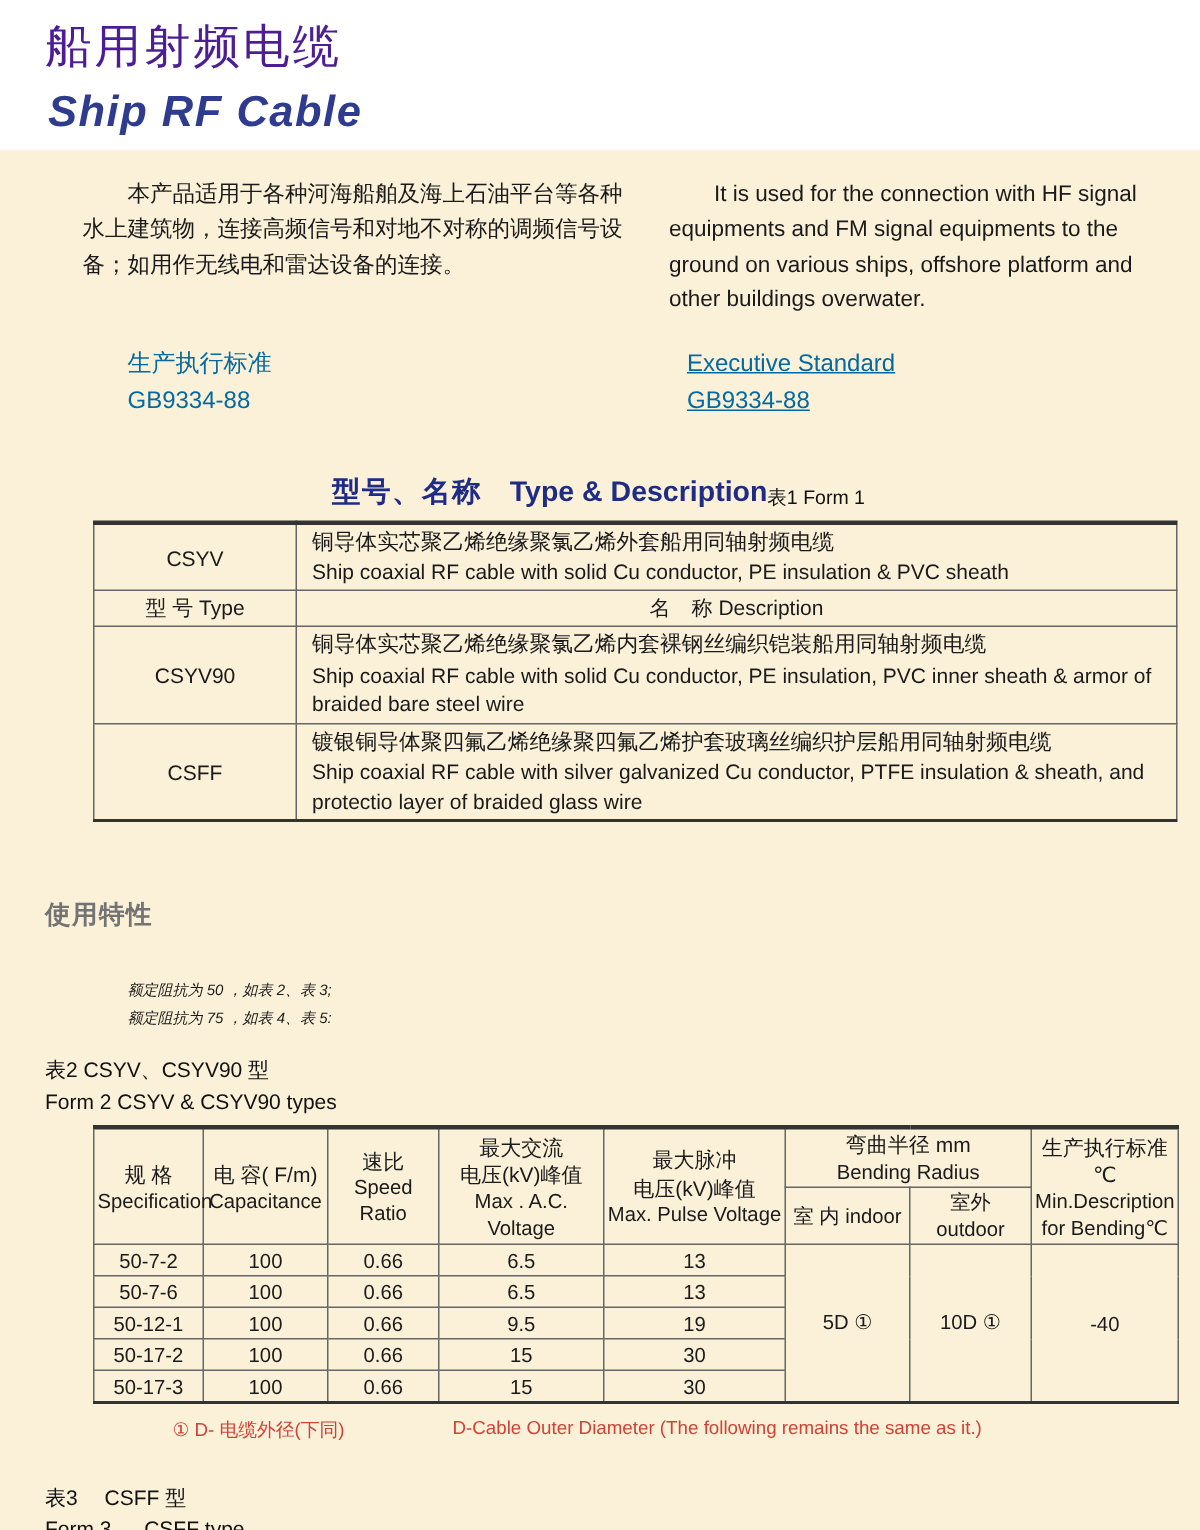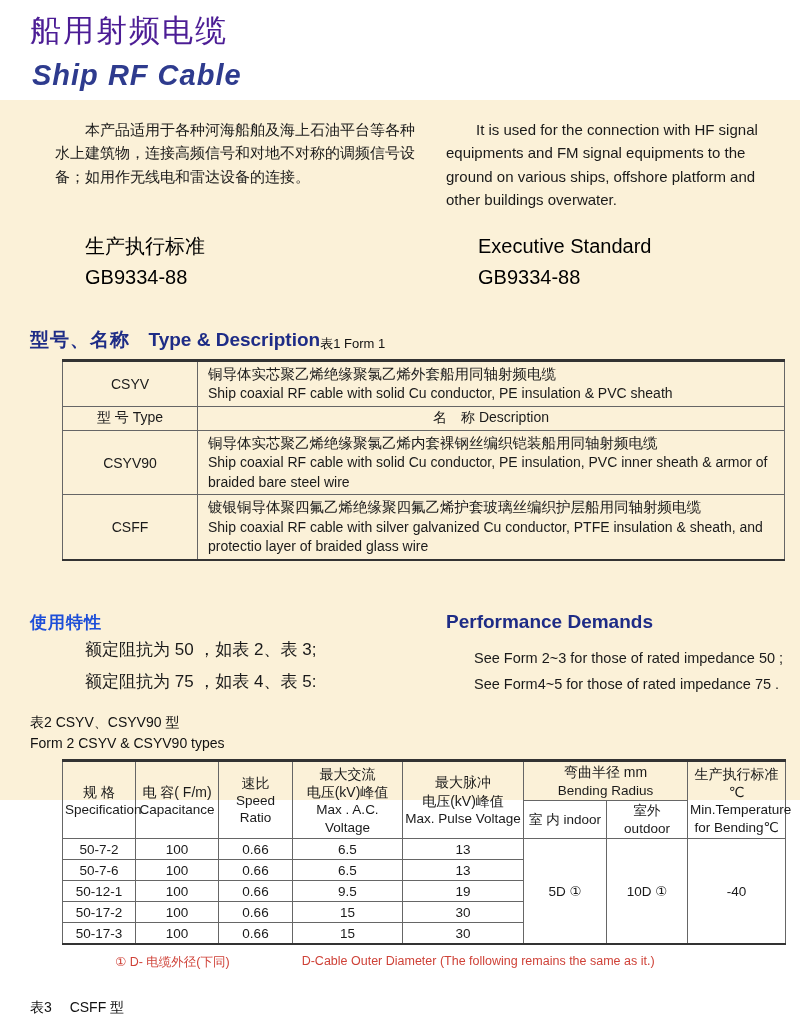--- a/index.html
+++ b/index.html
@@ -22,42 +22,42 @@
     font-size:31px; font-weight:normal; letter-spacing:2px;
     color:#4c1d95;
   }
   .title-en {
     margin:7px 16px 0 2px;
     font-size:29px; font-weight:bold; font-style:italic; letter-spacing:1px;
     color:#2e3b8e;
   }
   
   .content {
-    height:700px;
+    height:920px;
     background:#fbf1d8;
     padding:18px 15px 0 30px;
   }
   .cols { display:flex; }
   .col-l { width:388px; }
   .col-r { flex:1; padding-left:28px; }
   .intro-cn {
     margin-left:25px; width:360px;
     font-size:15px; line-height:1.55; text-indent:2em;
   }
   .intro-en {
     font-size:15px; line-height:1.55; text-indent:2em;
   }
-  .std { margin-top:20px; font-size:20px; line-height:1.55; color:#000000; }
+  .std { margin-top:20px; font-size:16px; line-height:1.55; color:#0369a1; }
   .std-l { margin-left:55px; }
-  .std-r { margin-left:32px; }
+  .std-r { margin-left:12px;text-decoration:underline; }
 
   
   .sec1-head {
     margin-top:34px;
-    display:flex; align-items:flex-end; justify-content:flex-start;
+    display:flex; align-items:flex-end; justify-content:center;
   }
   .sec-title { color:#1e2c86; font-weight:bold; }
   .sec-title .cn { font-size:19px; letter-spacing:1px; }
   .sec-title .en { font-size:19px; margin-left:14px; }
   .form-label { font-size:13px; font-weight:normal; color:#111; padding-right:17px; }
 
   
   table { border-collapse:collapse; table-layout:fixed; }
   .t1 {
     margin:6px 0 0 32px; width:723px;
@@ -66,23 +66,23 @@
   }
   .t1 th, .t1 td { border:1px solid #666; padding:2px 6px; }
   .t1 .c-type { width:135px; text-align:center; }
   .t1 .desc { text-align:left; padding-left:10px; line-height:1.4; }
   .t1 th { font-weight:normal; height:24px; }
   .t1 .desc-cn { font-size:14.5px; }
   .t1 .desc-en { font-size:14px; }
 
   
   .sec2 { margin-top:50px; }
-  .sec2 .head-cn { color:#1d4ed8; font-weight:bold; font-size:17px; letter-spacing:1px; }
+  .sec2 .head-cn { color:#737373; font-weight:bold; font-size:17px; letter-spacing:1px; }
   .sec2 .head-en { color:#1e2c86; font-weight:bold; font-size:19px; }
-  .notes-cn { margin:0 0 0 55px; font-size:17px; line-height:1.9; }
+  .notes-cn { margin:30px 0 0 55px; font-size:10px; line-height:1.9;font-style:italic; }
   .notes-en { margin:12px 0 0 28px; font-size:14.5px; line-height:1.8; }
 
   
   .right-label { text-align:left; padding-right:17px; font-weight:normal; font-size:14px; line-height:1.5; color:#111; }
 
   
   .dt {
     margin:5px 0 0 32px; width:723px;
     border-top:3px solid #333; border-bottom:2px solid #333;
     font-size:13.5px; text-align:center;
@@ -176,27 +176,20 @@
       </tr>
     </tbody>
       </table>
 
     <div class="cols sec2">
       <div class="col-l">
         <div class="head-cn">使用特性</div>
         <div class="notes-cn">
           <div>额定阻抗为 50 ，如表 2、表 3;</div>
           <div>额定阻抗为 75 ，如表 4、表 5:</div>
-        </div>
-      </div>
-      <div class="col-r">
-        <div class="head-en">Performance Demands</div>
-        <div class="notes-en">
-          <div>See Form 2~3 for those of rated impedance 50  ;</div>
-          <div>See Form4~5 for those of rated impedance 75  .</div>
         </div>
       </div>
     </div>
 
     <div class="right-label" style="margin-top:14px;">
       <div>表2 CSYV、CSYV90 型</div>
       <div>Form 2  CSYV &amp; CSYV90 types</div>
     </div>
 
     <table class="dt t2">
@@ -233,21 +226,21 @@
           <div class="h-cn">最大脉冲</div>
           <div class="h-cn">电压(kV)峰值</div>
           <div class="h-en">Max. Pulse Voltage</div>
         </th>
         <th colspan="2">
           <div class="h-cn">弯曲半径  mm</div>
           <div class="h-en">Bending Radius</div>
         </th>
         <th rowspan="2">
           <div class="h-cn">生产执行标准 ℃</div>
-          <div class="h-en">Min.Temperature</div>
+          <div class="h-en">Min.Description</div>
           <div class="h-en">for Bending℃</div>
         </th>
       </tr>
       <tr>
         <th>室 内 indoor</th>
         <th>室外 outdoor</th>
       </tr>
       <tr>
         <td>50-7-2</td>
         <td>100</td>

